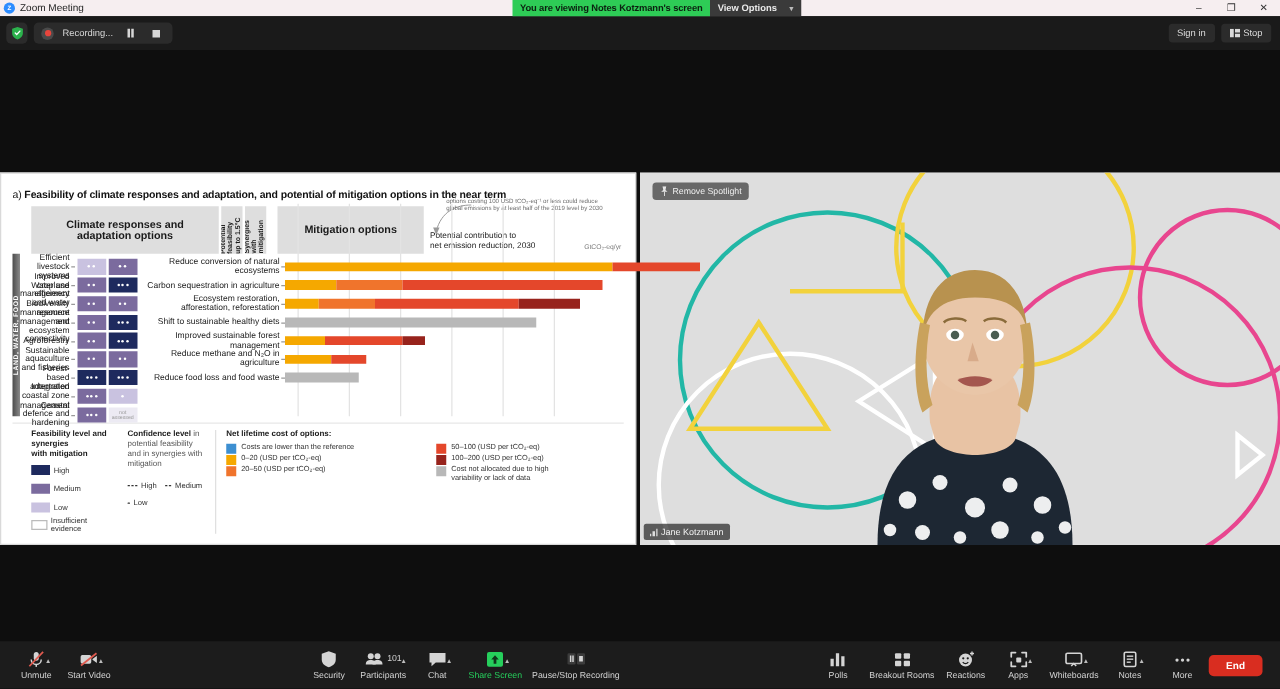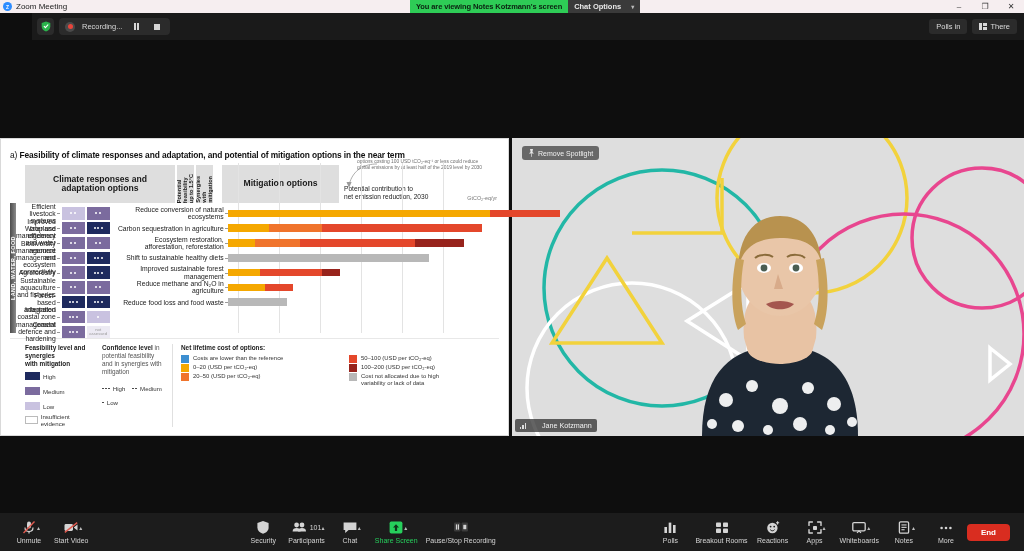--- a/index.html
+++ b/index.html
@@ -38,21 +38,21 @@
   }
   .view-options {
     background: #3a3a3a; color: #e9e9e9; display: flex; align-items: center;
     gap: 10px; padding: 0 6px; font-weight: bold;
   }
   .caret-dn { font-size: 6px; color: #bbb; }
 
   
   .recbar {
     height: 27px; background: #1a1a1a; display: flex; align-items: center;
-    padding-left: 5px; position: relative; margin-left: 32px;
+    padding-left: 5px; position: relative;
   }
   .shield-chip {
     width: 17px; height: 17px; border-radius: 4px; background: #2b2b2b;
     display: flex; align-items: center; justify-content: center; margin-right: 5px;
   }
   .rec-group {
     background: #2b2b2b; border-radius: 4px; height: 17px; display: flex;
     align-items: center; padding: 0 6px; gap: 7px;
   }
   .rec-dot-wrap {
@@ -187,21 +187,21 @@
     overflow: hidden; background: #dcdcdc;
   }
   .spot-badge {
     position: absolute; left: 10px; top: 8px; z-index: 10; background: rgba(70,70,70,.78);
     color: #f0f0f0; font-size: 7px; padding: 3px 6px; border-radius: 3px;
     display: flex; align-items: center; gap: 3px;
   }
   .name-badge {
     position: absolute; left: 3px; bottom: 4px; z-index: 10; background: rgba(40,40,40,.72);
     color: #f2f2f2; font-size: 7.2px; padding: 2px 5px; border-radius: 2px;
-    display: flex; align-items: center; gap: 16px;
+    display: flex; align-items: center; gap: 3px;
   }
   .bars-ico { display: flex; align-items: flex-end; gap: 1px; height: 6px; }
   .bars-ico i { width: 1.3px; background: #ddd; display: block; }
   .deakin {
     position: absolute; right: 22px; top: 22px; width: 72px; height: 72px; border-radius: 50%;
     background: #fff; display: flex; flex-direction: column; align-items: center;
     justify-content: center; z-index: 8;
   }
   .deakin-name { font-size: 10px; font-weight: bold; color: #111; letter-spacing: 0.2px; line-height: 1; }
   .deakin-sub { font-size: 6px; color: #111; letter-spacing: 0.3px; margin-top: 1px; }
@@ -234,21 +234,21 @@
   <div class="win-ctrls">
     <div class="win-btn">–</div>
     <div class="win-btn">❐</div>
     <div class="win-btn close">✕</div>
   </div>
 </div>
 
 <div class="share-banner">
   <div class="share-green">You are viewing Notes Kotzmann's screen</div>
   <div class="view-options">
-    <span>Chat Options</span>
+    <span>View Options</span>
     <span class="caret-dn">▾</span>
   </div>
 </div>
 
 <div class="recbar">
   <div class="shield-chip">
     <svg width="10" height="11" viewBox="0 0 10 11">
         <path d="M5 0.5 L9.3 2 V5.4 C9.3 8 7.4 9.8 5 10.5 C2.6 9.8 0.7 8 0.7 5.4 V2 Z" fill="#2bb24c"></path>
         <path d="M3.2 5.4 L4.4 6.6 L6.9 3.9" stroke="#fff" stroke-width="1.1" fill="none" stroke-linecap="round"></path>
       </svg>
@@ -263,29 +263,29 @@
           <i></i>
           <i></i>
         </div>
       </div>
     <div class="rec-btn">
         <div class="stop-ico"></div>
       </div>
   </div>
   <div class="topright">
     <div class="tr-btn">
-        <span>Polls in</span>
+        <span>Sign in</span>
       </div>
     <div class="tr-btn">
       <svg width="8" height="7" viewBox="0 0 8 7">
           <rect x="0" y="0" width="3" height="7" fill="#d8d8d8"></rect>
           <rect x="4" y="0" width="4" height="3" fill="#d8d8d8"></rect>
           <rect x="4" y="4" width="4" height="3" fill="#d8d8d8"></rect>
         </svg>
-      <span>There</span>
+      <span>Stop</span>
     </div>
   </div>
 </div>
 
 <div class="stage">
 
   <div class="slide">
     <div class="slide-sub">
       <span>a) </span><b>Feasibility of climate responses and adaptation, and potential of mitigation options in the near term</b>
     </div>

